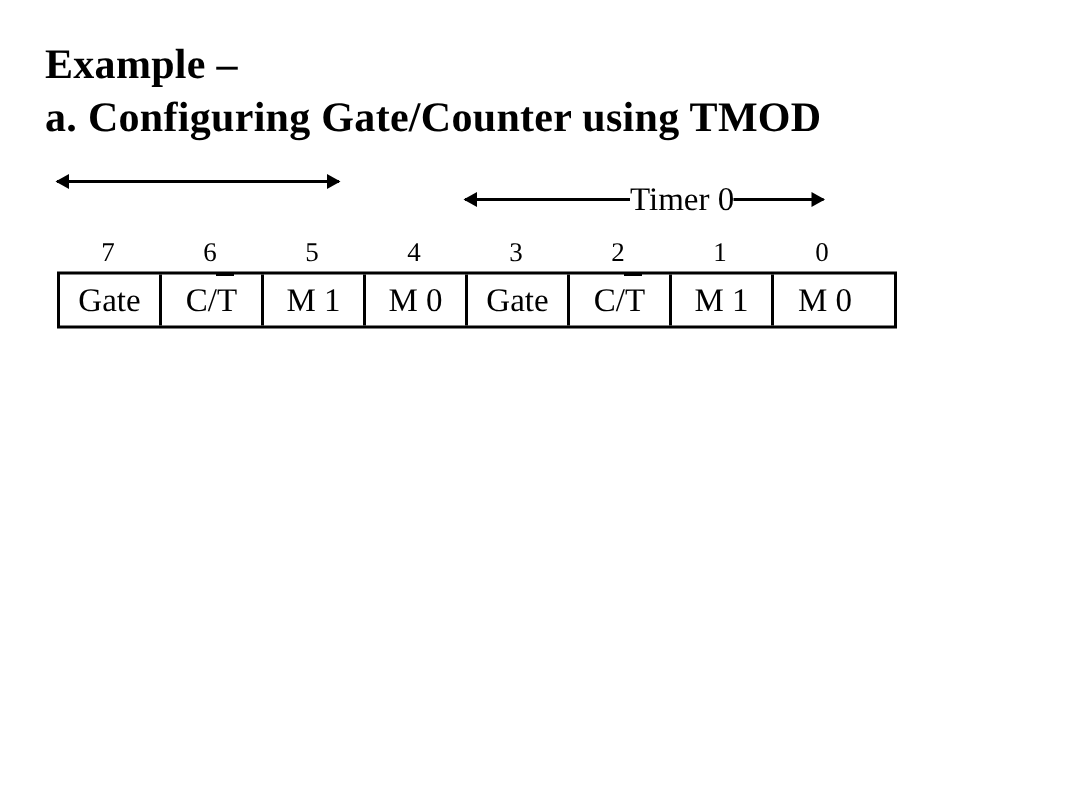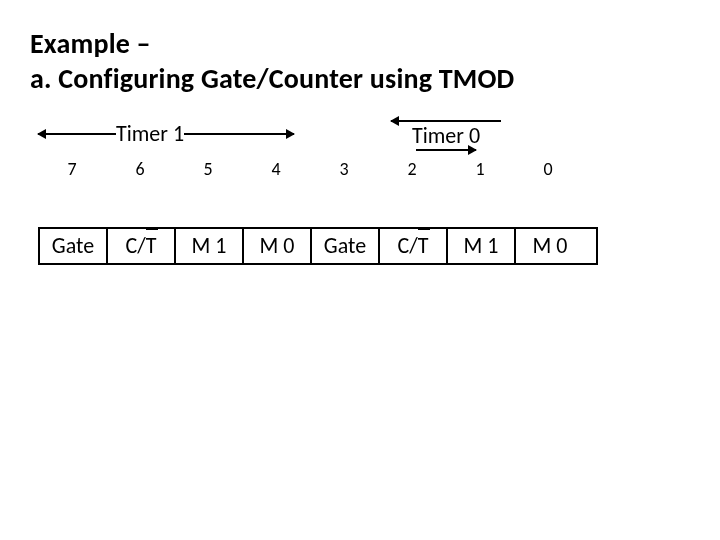--- a/index.html
+++ b/index.html
@@ -10,20 +10,21 @@
     background: #fff;
     font-family: "Calibri", "Segoe UI", Arial, sans-serif;
     color: #000;
   }
   .page {
     position: relative;
     width: 720px;
     height: 540px;
     box-sizing: border-box;
     padding: 26px 26px 0 30px;
+    font-family: Liberation Serif, serif;
   }
   .title {
     font-size: 28px;
     font-weight: 700;
     line-height: 1.25;
     letter-spacing: 0.2px;
   }
   .diagram {
     position: relative;
     margin-top: 24px;
@@ -62,21 +63,20 @@
     border-bottom: 5px solid transparent;
     transform: translateY(-50%);
   }
   .arrow.left::before  { left: -1px;  border-right: 9px solid #000; }
   .arrow.right::after  { right: -1px; border-left: 9px solid #000; }
 
   
   .bits-row, .cells-row {
     display: grid;
     grid-template-columns: repeat(8, 68px);
-    margin-top: 45px;
   }
   .bits-row {
     margin-top: 10px;
   }
   .bit {
     text-align: center;
     font-size: 18px;
     font-weight: 400;
     padding-bottom: 2px;
   }
@@ -116,25 +116,24 @@
     <div>Example –</div>
     <div>a. Configuring Gate/Counter using TMOD</div>
   </div>
 
   <div class="diagram">
 
     <div class="span-row">
 
       <div class="span-group" style="left:0; width:272px;">
         <span class="arrow left" style="width:78px;"></span>
-        <span class="span-label">Timer 1</span>
         <span class="arrow right" style="width:110px;"></span>
       </div>
 
-      <div class="span-group" style="left:272px; width:272px;flex-direction:column;">
+      <div class="span-group" style="left:272px; width:272px;">
         <span class="arrow left" style="width:110px;"></span>
         <span class="span-label">Timer 0</span>
         <span class="arrow right" style="width:60px;"></span>
       </div>
     </div>
 
     <div class="bits-row">
       <div class="bit">7</div>
       <div class="bit">6</div>
       <div class="bit">5</div>

